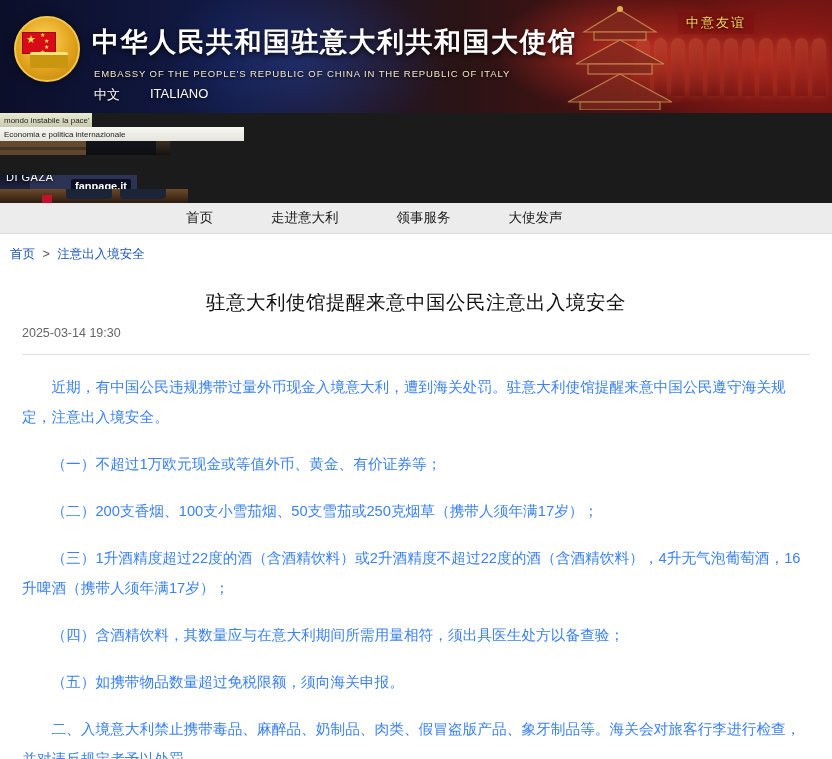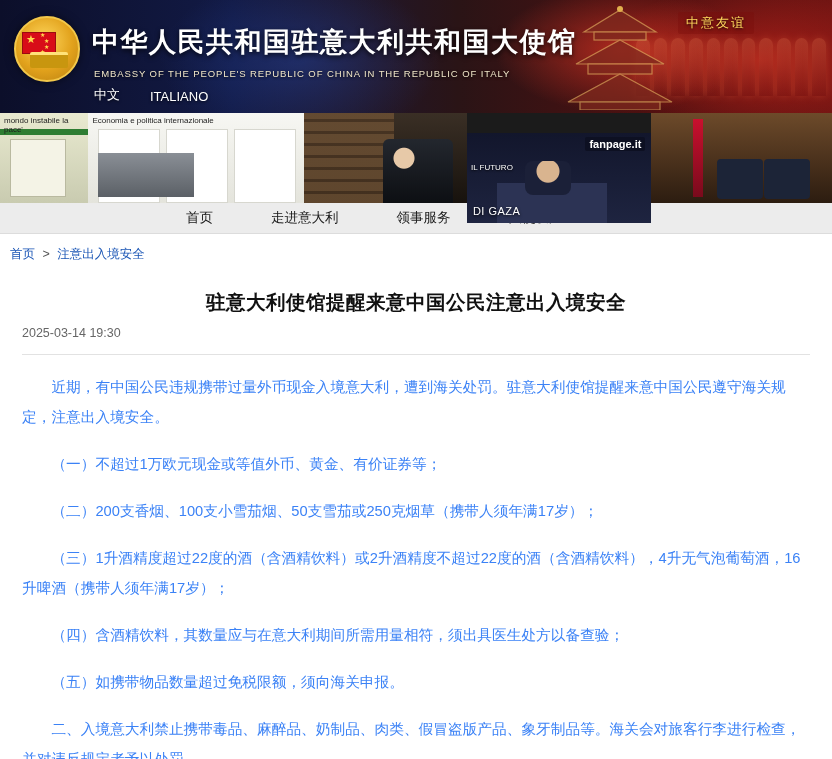--- a/index.html
+++ b/index.html
@@ -66,64 +66,64 @@
     letter-spacing: 1.5px;
     text-shadow: 0 2px 5px rgba(0,0,0,.8);
   }
   .title-en {
     position: absolute; left: 94px; top: 68px;
     font-size: 9.5px; color: #f0e6c8; letter-spacing: .9px;
     text-shadow: 0 1px 3px rgba(0,0,0,.8);
   }
   .lang-bar {
     position: absolute; left: 94px; top: 86px;
-    display: flex; gap: 30px; align-items: flex-end;
+    display: flex; gap: 30px; align-items: flex-start;
   }
   .lang-bar a {
     font-size: 13px; color: #ffffff; text-decoration: none;
     text-shadow: 0 1px 3px rgba(0,0,0,.7);
   }
   .friendship {
     position: absolute; right: 78px; top: 12px;
     font-size: 13px; color: #ffd65c; letter-spacing: 2px;
     background: rgba(120,12,10,.35);
     padding: 2px 8px; border-radius: 2px;
     text-shadow: 0 1px 3px rgba(0,0,0,.8);
   }
 
   
   .strip {
     width: 832px; height: 90px;
-    display: flex; background: #1b1b1b;
+    display: flex; background: #1b1b1b; flex-direction: column;
   }
   .strip .cell { position: relative; height: 90px; overflow: hidden; }
   .cell-label {
     position: absolute; left: 4px; top: 3px;
     font-size: 8px; color: #fff; line-height: 1.15;
     text-shadow: 0 1px 2px rgba(0,0,0,.9);
   }
   .cell-label.dark { color: #1d1d1d; text-shadow: none; }
   .cell-tag {
     position: absolute; left: 6px; bottom: 6px;
     font-size: 11px; font-weight: normal; color: #fff;
     letter-spacing: .5px; text-shadow: 0 1px 3px rgba(0,0,0,.9);
   }
   .cell1 { width: 92px; background: linear-gradient(180deg,#e9ead0,#c9cbb0); }
   .cell1 .book { position:absolute; left:10px; top:26px; width:56px; height:58px; background:#f4f3e6; border:1px solid #b9b9a0; }
   .cell1 .greenbar { position:absolute; left:0; top:16px; width:92px; height:6px; background:#2e7d32; }
-  .cell2 { width: 224px; background: linear-gradient(180deg,#f7f7f3,#e4e4dc); }
+  .cell2 { width: 244px; background: linear-gradient(180deg,#f7f7f3,#e4e4dc); }
   .cell2 .col { position:absolute; top:16px; width:62px; height:74px; background:#fff; border:1px solid #d7d7cf; }
   .cell2 .photo { position:absolute; left:10px; top:40px; width:96px; height:44px; background:linear-gradient(180deg,#8a8f96,#5b6066); }
   .cell3 { width: 170px; background: linear-gradient(180deg,#3a2f25,#17120d); }
   .cell3 .shelf { position:absolute; left:0; top:0; width:90px; height:90px;
     background: repeating-linear-gradient(0deg,#6b4f33 0 9px,#4a3522 9px 12px); opacity:.85; }
   .cell3 .men { position:absolute; right:14px; bottom:0; width:70px; height:64px;
     background: radial-gradient(circle at 30% 30%, #e7c9a8 0 10px, rgba(0,0,0,0) 11px),
                 linear-gradient(180deg,#23272e,#0d0f13); border-radius:6px 6px 0 0; }
-  .cell4 { width: 192px; background: linear-gradient(180deg,#12162c,#1e2440); margin-top: 20px; }
+  .cell4 { width: 137px; background: linear-gradient(180deg,#12162c,#1e2440); margin-top: 20px; }
   .cell4 .podium { position:absolute; left:30px; bottom:0; width:110px; height:40px; background:#2c3354; }
   .cell4 .person { position:absolute; left:58px; bottom:28px; width:46px; height:34px;
     background: radial-gradient(circle at 50% 30%, #d9b48f 0 11px, rgba(0,0,0,0) 12px), #1b2038; border-radius:8px; }
   .cell4 .fan {
     position:absolute; right:6px; top:4px; font-size:11px; font-weight:bold; color:#fff;
     background:#0d1022; padding:1px 4px; border-radius:2px;
   }
   .cell5 { width: 188px; background: linear-gradient(180deg,#6d4a2a,#2c1c10); }
   .cell5 .flagA { position:absolute; left:42px; top:6px; width:10px; height:78px; background:linear-gradient(180deg,#c8102e,#7a0a1c); }
   .cell5 .seatL { position:absolute; left:66px; bottom:4px; width:46px; height:40px; background:#1c2437; border-radius:4px; }
@@ -147,21 +147,21 @@
     font-size: 12.5px; color: #333;
   }
   .breadcrumb a { color: #1a55b5; text-decoration: none; }
   .breadcrumb .sep { color: #555; margin: 0 4px; }
 
   
   .article { width: 832px; padding: 0 22px; }
   .art-title {
     text-align: center;
     font-size: 19.5px;
-    font-weight: bold;
+    font-weight: normal;
     color: #111;
     margin: 18px 0 0 0;
     letter-spacing: .5px;
   }
   .art-date {
     text-align: left;
     font-size: 12.5px;
     color: #666;
     margin-top: 10px;
   }

